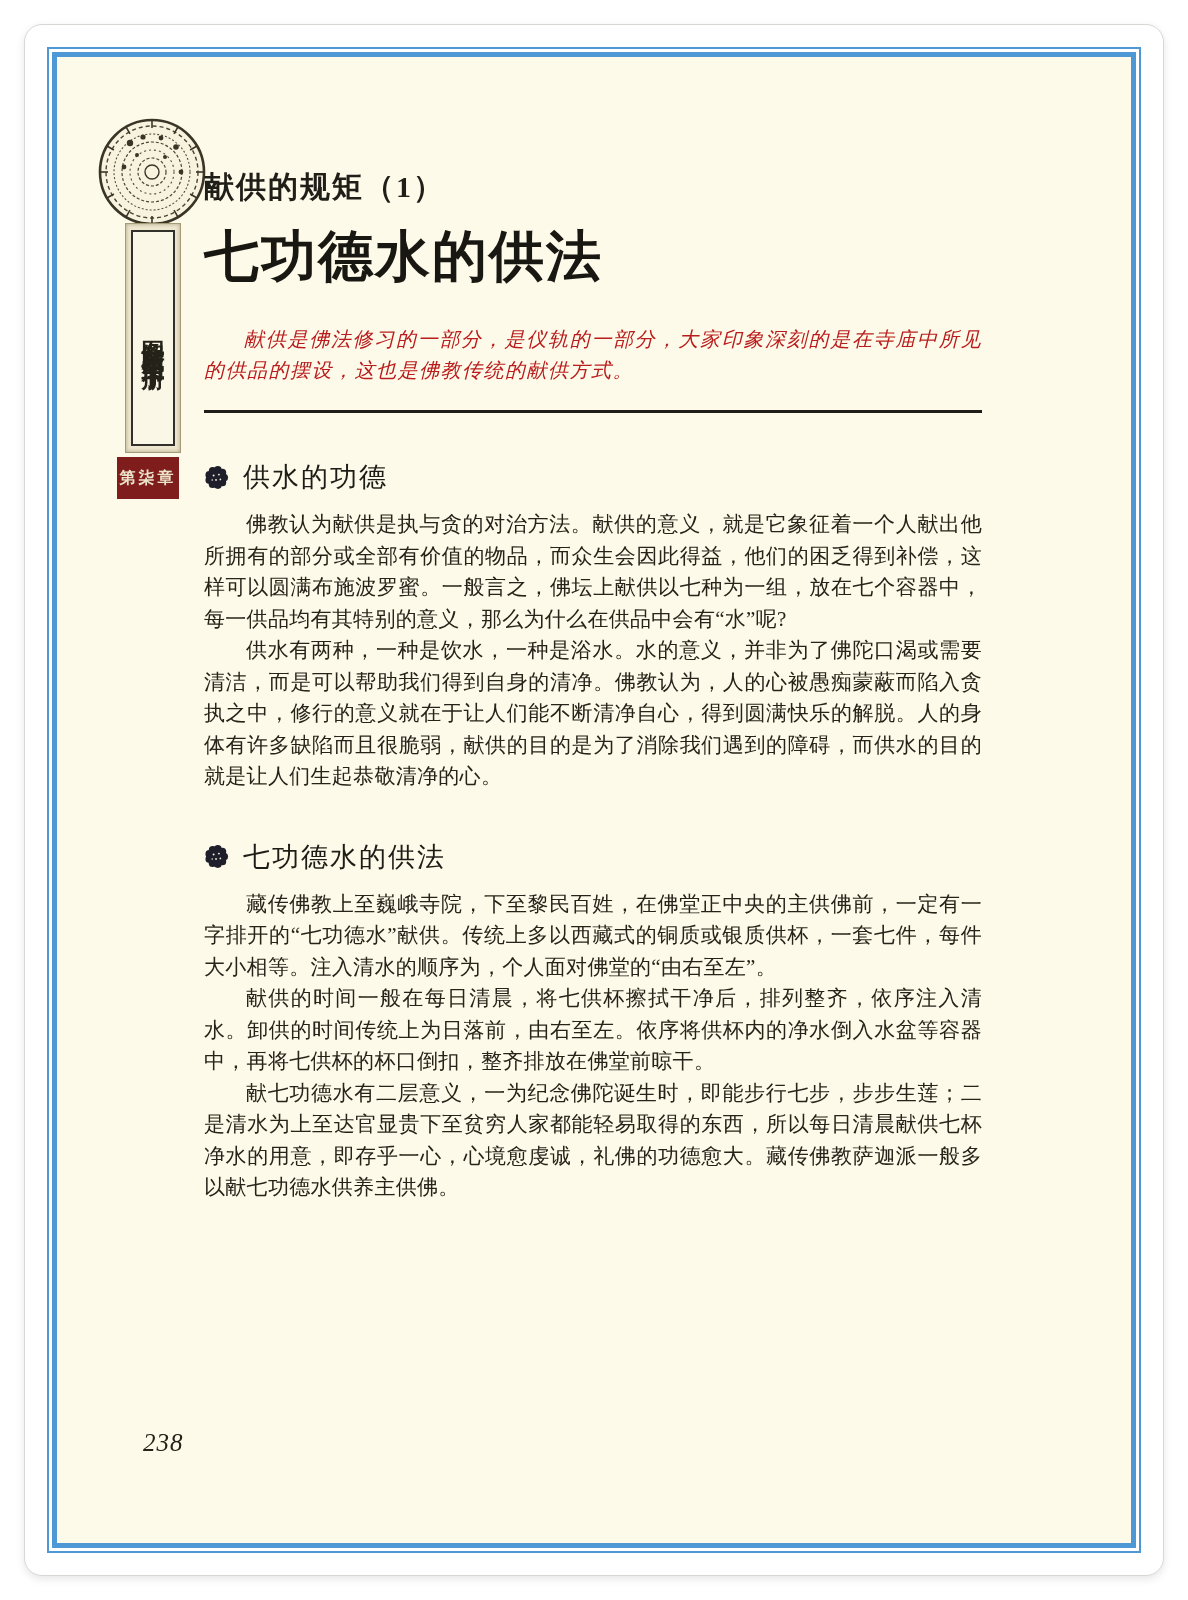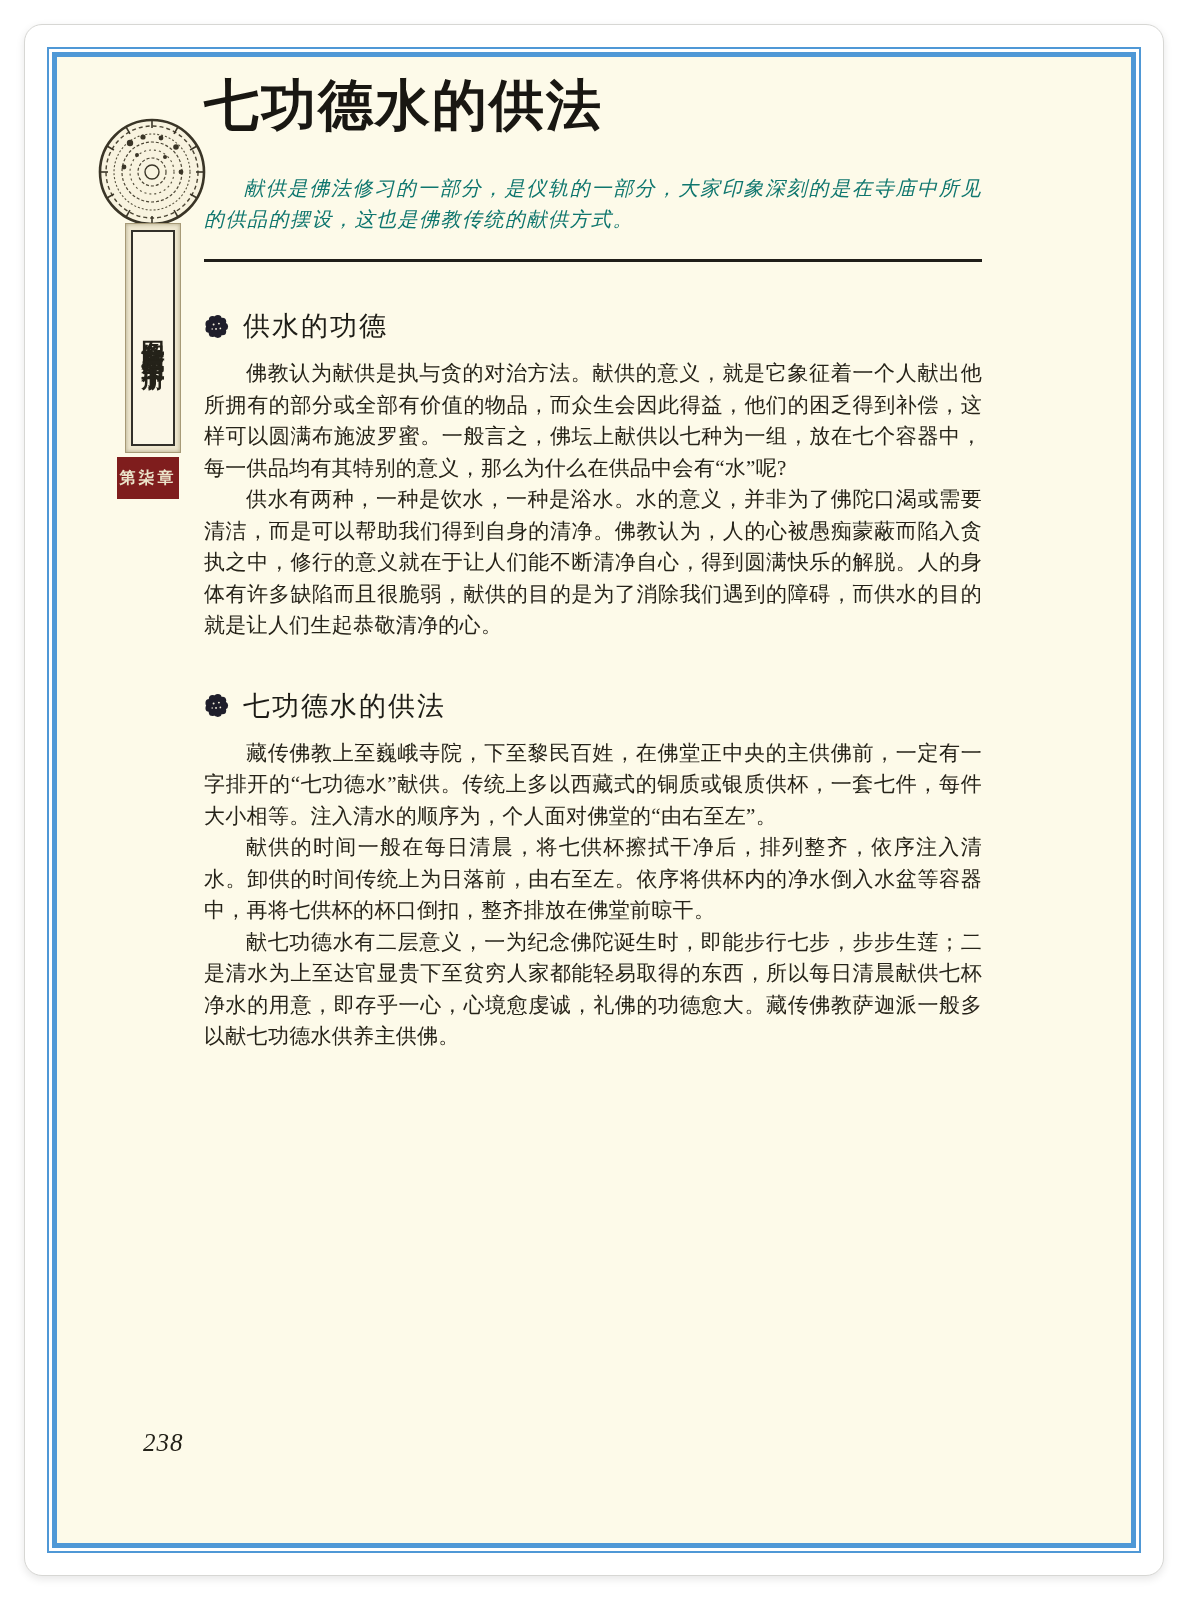--- a/index.html
+++ b/index.html
@@ -30,21 +30,21 @@
            background:#7f1d1d; display:flex; align-items:center; justify-content:center; }
   .badge span { color:#ebe4ca; font-size:16px; letter-spacing:3px; font-weight:bold; }
 
   
   .main-col { position:absolute; left:147px; top:0; width:778px; color:#242219; }
 
   .kicker { margin-top:110px; font-size:30px; font-weight:bold; letter-spacing:2px; color:#201e18; }
   .title  { margin-top:12px; font-size:55px; font-weight:900; letter-spacing:2px; color:#191712; }
 
   .intro { margin-top:30px; font-size:20px; line-height:31px; font-style:italic;
-           text-indent:2em; letter-spacing:1.5px; color:#0f766e; text-align:justify; }
+           text-indent:2em; letter-spacing:1.5px; color:#b91c1c; text-align:justify; }
 
   .rule { margin-top:24px; height:3px; background:#201e19; }
 
   .sec-heading { margin-top:46px; display:flex; align-items:center; gap:14px; }
   .sec-title { font-size:27px; font-weight:normal; letter-spacing:2px; color:#1d1c16; }
   .rosette { width:25px; height:25px; display:inline-block; flex:0 0 auto; }
 
   .body-p { margin-top:14px; font-size:21px; line-height:31.5px; text-align:justify;
             text-indent:2em; letter-spacing:0.3px; color:#262319; }
   .body-p + .body-p { margin-top:0; }
@@ -100,20 +100,21 @@
             <div class="banner-inner">
               <span class="vtext">图解藏历使用手册</span>
             </div>
           </div>
           <div class="badge">
             <span>第柒章</span>
           </div>
         </div>
 
         <div class="main-col">
+          <div class="kicker">献供的规矩（1）</div>
           <h1 class="title">七功德水的供法</h1>
           <p class="intro">献供是佛法修习的一部分，是仪轨的一部分，大家印象深刻的是在寺庙中所见的供品的摆设，这也是佛教传统的献供方式。</p>
           <div class="rule"></div>
 
           <div class="sec-heading">
             <span class="rosette">
               <svg viewBox="0 0 26 26" width="25" height="25">
                 <g fill="#1f1e2b">
                   <circle cx="21" cy="13" r="4"></circle>
                     <circle cx="19.1" cy="18.1" r="4"></circle>

